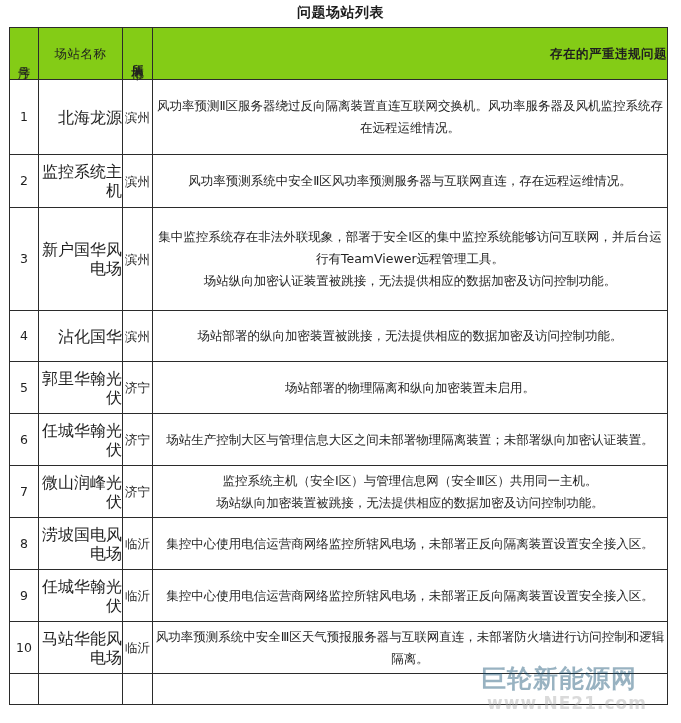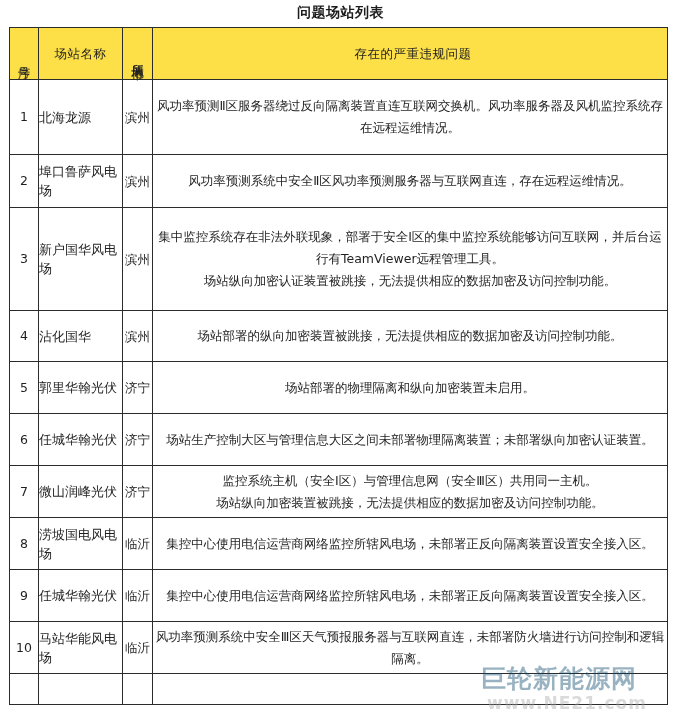--- a/index.html
+++ b/index.html
@@ -64,57 +64,58 @@
   }
 
   
   col.c-seq    { width: 29px; }
   col.c-name   { width: 84px; }
   col.c-city   { width: 30px; }
   col.c-issue  { width: 515px; }
 
   
   thead th {
-    background: #fde047;
+    background: #84cc16;
     height: 51px;
   }
   .th-vert {
     writing-mode: vertical-rl;
     text-orientation: upright;
     margin: 0 auto;
     letter-spacing: 1px;
     font-size: 12.5px;
     line-height: 14px;
     text-align: center;
     display: inline-block;
   }
   .th-center {
     display: block;
     text-align: center;
     font-size: 12.5px;
     letter-spacing: 0.5px;
   }
   .th-left {
     display: block;
-    text-align: center;
+    text-align: right;
     padding-left: 6px;
     font-size: 12.5px;
     letter-spacing: 0.5px;
+    font-weight: bold;
   }
 
   
   td.seq-cell {
     text-align: center;
     font-size: 12.5px;
     line-height: 16px;
     word-break: break-all;
   }
   td.name-cell {
-    text-align: left;
-    font-size: 13px;
+    text-align: right;
+    font-size: 16px;
     line-height: 19px;
     padding: 0 2px;
   }
   td.city-cell {
     text-align: center;
     font-size: 12.5px;
     line-height: 19px;
     word-break: break-all;
     padding: 0 2px;
   }
@@ -209,21 +210,21 @@
 
         <tr class="r-h1">
           <td class="seq-cell">1</td>
           <td class="name-cell">北海龙源</td>
           <td class="city-cell">滨州</td>
           <td class="issue-cell">风功率预测Ⅱ区服务器绕过反向隔离装置直连互联网交换机。风功率服务器及风机监控系统存在远程运维情况。</td>
         </tr>
 
         <tr class="r-h2">
           <td class="seq-cell">2</td>
-          <td class="name-cell">埠口鲁萨风电场</td>
+          <td class="name-cell">监控系统主机</td>
           <td class="city-cell">滨州</td>
           <td class="issue-cell">风功率预测系统中安全Ⅱ区风功率预测服务器与互联网直连，存在远程运维情况。</td>
         </tr>
 
         <tr class="r-h3">
           <td class="seq-cell">3</td>
           <td class="name-cell">新户国华风电场</td>
           <td class="city-cell">滨州</td>
           <td class="issue-cell">集中监控系统存在非法外联现象，部署于安全Ⅰ区的集中监控系统能够访问互联网，并后台运行有TeamViewer远程管理工具。
 场站纵向加密认证装置被跳接，无法提供相应的数据加密及访问控制功能。</td>

